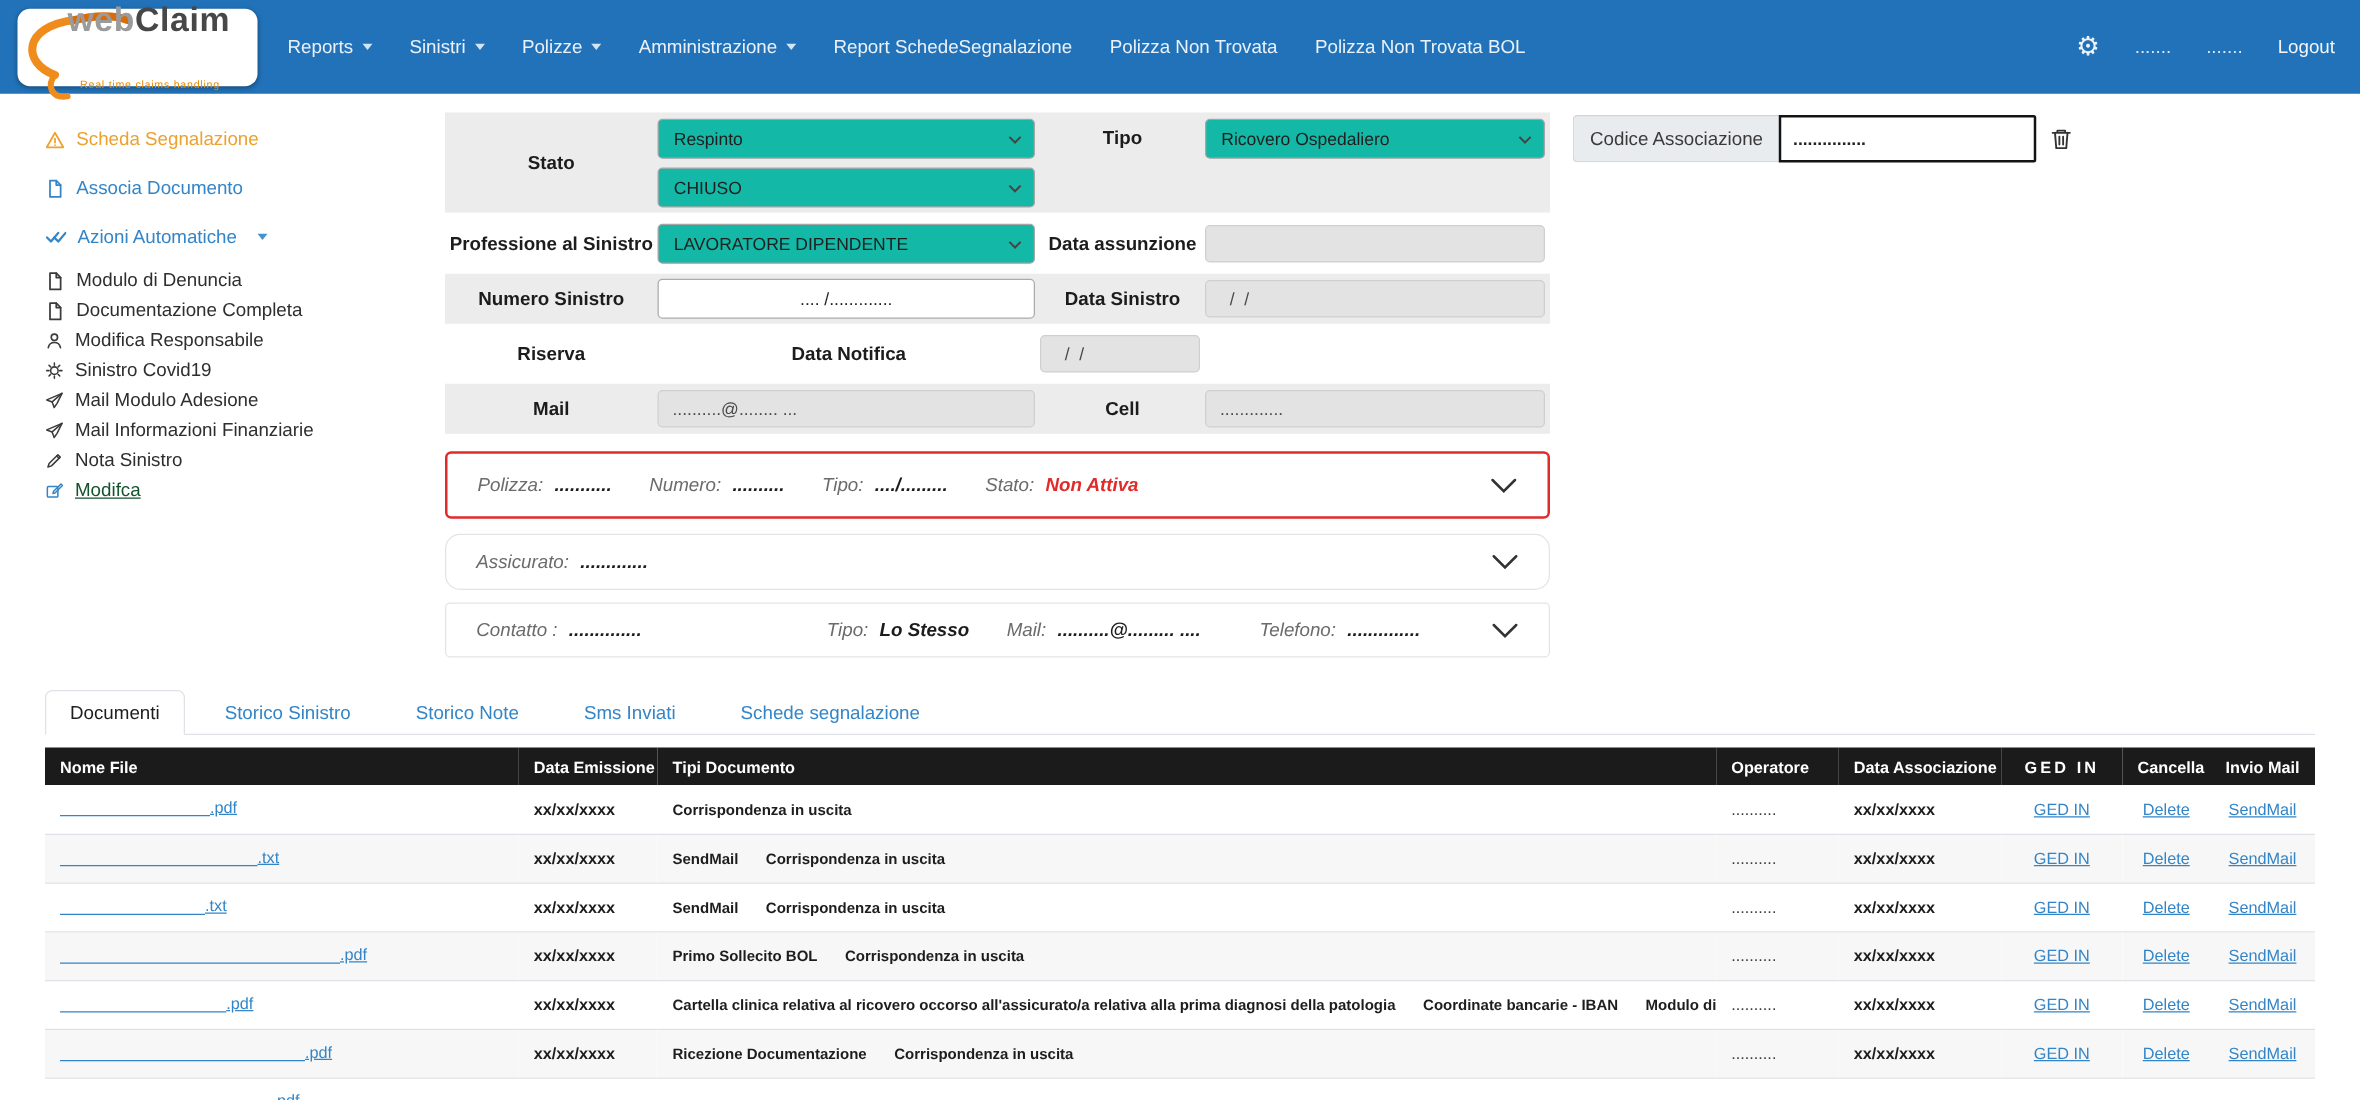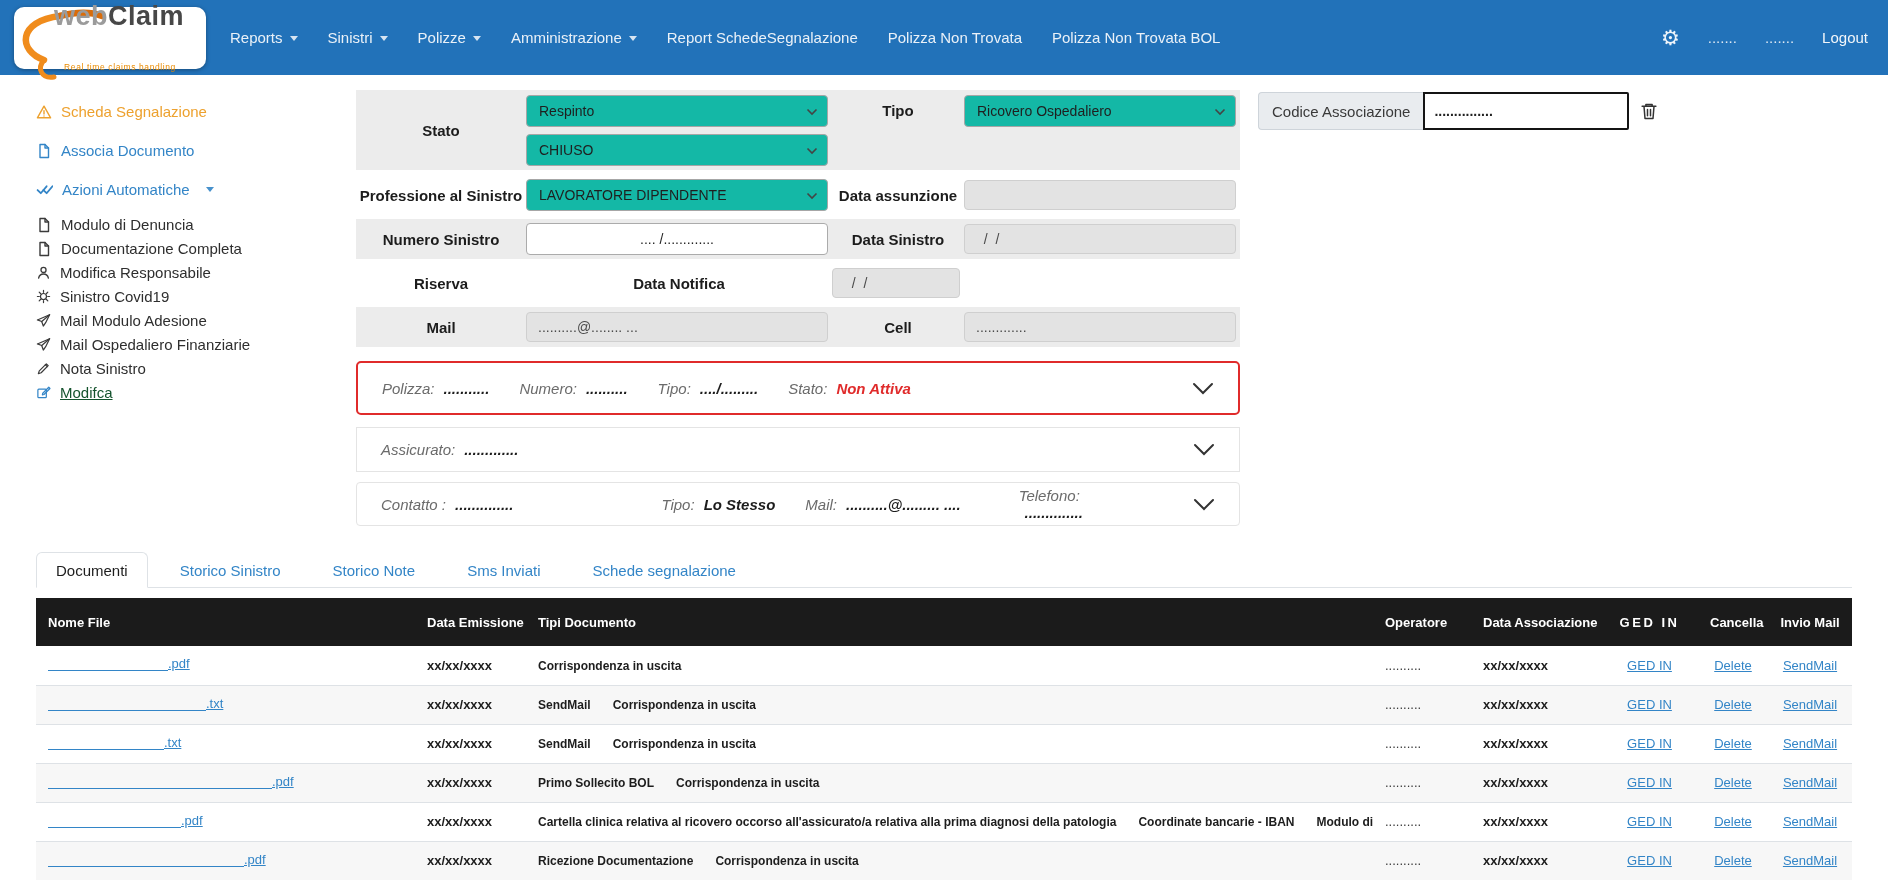--- a/index.html
+++ b/index.html
@@ -64,45 +64,45 @@
                   font-size:15px; color:#3a3a3a; white-space:nowrap; }
   .codice-input { width:206px; height:38px; background:#fff; border:2px solid #141414;
                   border-radius:0 2px 2px 0; display:flex; align-items:center; padding:0 9px;
                   font-size:14px; font-weight:bold; color:#222; }
   .codice-trash { margin-left:10px; color:#333; display:inline-flex; cursor:pointer; }
 
   
   .panel { position:absolute; left:356px; width:884px; background:#fff; display:flex;
            align-items:center; padding:0 24px; cursor:pointer; }
   .panel-polizza    { top:361px; height:54px; border:2px solid #e02b2b; border-radius:5px; }
-  .panel-assicurato { top:427px; height:45px; border:1px solid #e4e4e4; border-radius:0; }
+  .panel-assicurato { top:427px; height:45px; border:1px solid #e4e4e4; border-radius:12px; }
   .panel-contatto   { top:482px; height:44px; border:1px solid #e4e4e4; border-radius:4px; }
   .pfields { display:flex; align-items:center; }
   .pair { display:flex; align-items:center; margin-right:30px; white-space:nowrap;font-style:italic; }
   .p-label { color:#6b6b6b; font-size:15px; margin-right:9px; white-space:pre; }
   .p-value { color:#1c1c1c; font-weight:bold; font-size:15px; white-space:pre; }
   .p-value.red { color:#e02b2b; }
   .contatto-f .pair:nth-child(2) { margin-left:118px; }
-  .contatto-f .pair:nth-child(4) { margin-left:28px;flex-direction:column; }
+  .contatto-f .pair:nth-child(4) { margin-left:17px; }
   .chev { margin-left:auto; display:inline-flex; color:#333; }
 
   
   .tabs { position:absolute; left:36px; top:551px; width:1816px; height:37px;
           border-bottom:1px solid #dee2e6; display:flex; align-items:flex-end; }
   .tab { height:36px; display:flex; align-items:center; padding:0 19px; margin-right:12px;
          font-size:15px; color:#3385c7; cursor:pointer; border:1px solid transparent;
          margin-bottom:-1px; }
   .tab.active { color:#1d1d1d; background:#fff; border-color:#dee2e6;
                 border-bottom-color:#fff; border-radius:6px 6px 0 0; }
 
   
   .doc-table { position:absolute; left:36px; top:598px; width:1816px;
                border-collapse:collapse; table-layout:fixed; }
   .doc-table th { background:#1b1b1b; color:#fff; font-size:13px; font-weight:bold;
-                  text-align:left; height:48px; padding:0 12px; white-space:nowrap; }
+                  text-align:left; height:30px; padding:0 12px; white-space:nowrap; }
   .doc-table th.center { text-align:center; }
   .doc-table th.ls { letter-spacing:2.5px; }
   .doc-table td { height:39px; border-bottom:1px solid #dee2e6; padding:0 12px;
                   font-size:13px; vertical-align:middle; white-space:nowrap; overflow:hidden; }
   .doc-table tbody tr:nth-child(even) { background:#f7f7f7; }
   .doc-table td.center { text-align:center; }
   .file-link { color:#3385c7; text-decoration:underline; font-size:13px;
                display:inline-flex; align-items:flex-end; }
   .file-blank { display:inline-block; height:13px; border-bottom:1px solid #3385c7; }
   .tdate { font-weight:bold; color:#1d1d1d; font-size:13px; }
@@ -216,21 +216,21 @@
       </span>
       <span class="side-label">Mail Modulo Adesione</span>
     </div>
     <div class="side-item sub c-dark">
       <span class="icon">
         <svg viewBox="0 0 16 16" width="15" height="15" fill="none" stroke="currentColor" stroke-width="1.3" stroke-linecap="round" stroke-linejoin="round">
           <path d="M14.5 1.8 1.5 7.4l4.6 1.7 1.7 4.8 2.5-3.6 4.2-8.5z"></path>
           <path d="M6.1 9.1l8.4-7.3"></path>
         </svg>
       </span>
-      <span class="side-label">Mail Ospedaliero Finanziarie</span>
+      <span class="side-label">Mail Informazioni Finanziarie</span>
     </div>
     <div class="side-item sub c-dark">
       <span class="icon">
         <svg viewBox="0 0 16 16" width="15" height="15" fill="none" stroke="currentColor" stroke-width="1.3" stroke-linecap="round" stroke-linejoin="round">
           <path d="M2.5 13.5l1-3L11 3l2 2-7.5 7.5-3 1z"></path>
           <path d="M10 4l2 2"></path>
         </svg>
       </span>
       <span class="side-label">Nota Sinistro</span>
     </div>

